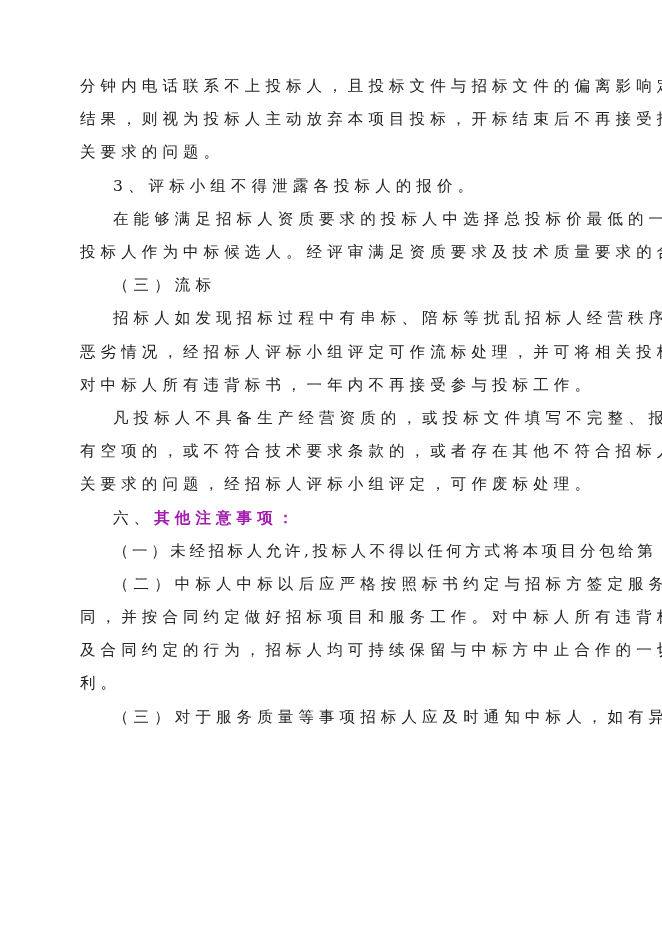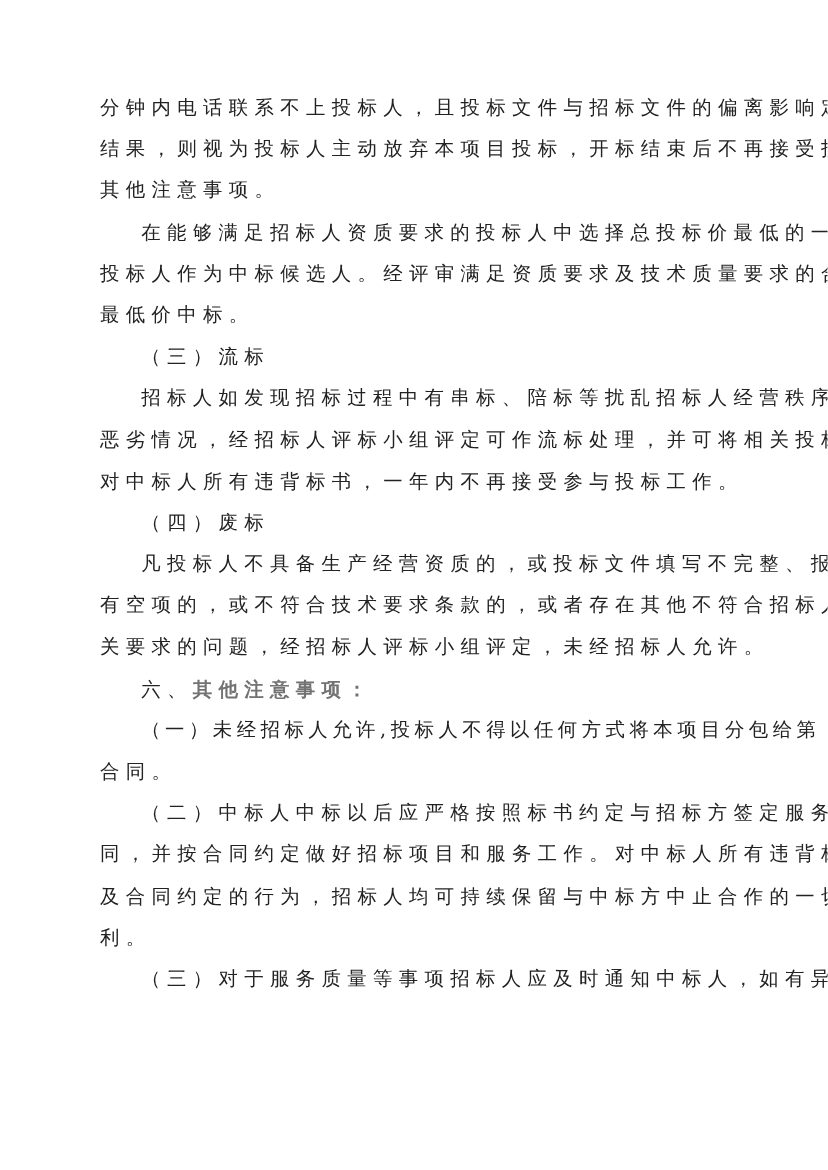--- a/index.html
+++ b/index.html
@@ -7,44 +7,42 @@
   .page {
     position: absolute; left: 80px; top: 70px; width: 500px;
     font-family: "DejaVu Serif", "Liberation Serif", serif;
     font-size: 15.5px; color: #222222;
   }
   .line {
     height: 33.2px; line-height: 33.2px; white-space: nowrap;
     letter-spacing: 5.1px;
   }
   .indent { padding-left: 33px; }
-  .bold { font-weight: bold; color: #737373; }
+  .bold { font-weight: bold; color: #a21caf; }
   .tight { letter-spacing: 3.6px; }
 </style>
 </head>
 <body>
 
 <div class="page">
   <div class="line">分钟内电话联系不上投标人，且投标文件与招标文件的偏离影响定标</div>
   <div class="line">结果，则视为投标人主动放弃本项目投标，开标结束后不再接受投标</div>
-  <div class="line">其他注意事项。</div>
+  <div class="line">关要求的问题。</div>
+  <div class="line indent">3、评标小组不得泄露各投标人的报价。</div>
   <div class="line indent">在能够满足招标人资质要求的投标人中选择总投标价最低的一家</div>
   <div class="line">投标人作为中标候选人。经评审满足资质要求及技术质量要求的合理</div>
-  <div class="line">最低价中标。</div>
   <div class="line indent">（三）流标</div>
   <div class="line indent">招标人如发现招标过程中有串标、陪标等扰乱招标人经营秩序的</div>
   <div class="line">恶劣情况，经招标人评标小组评定可作流标处理，并可将相关投标方</div>
   <div class="line">对中标人所有违背标书，一年内不再接受参与投标工作。</div>
-  <div class="line indent">（四）废标</div>
   <div class="line indent">凡投标人不具备生产经营资质的，或投标文件填写不完整、报价</div>
   <div class="line">有空项的，或不符合技术要求条款的，或者存在其他不符合招标人有</div>
-  <div class="line">关要求的问题，经招标人评标小组评定，未经招标人允许。</div>
+  <div class="line">关要求的问题，经招标人评标小组评定，可作废标处理。</div>
   <div class="line indent">
     <span>六、</span><span class="bold">其他注意事项：</span>
   </div>
   <div class="line indent tight">（一）未经招标人允许,投标人不得以任何方式将本项目分包给第</div>
-  <div class="line">合同。</div>
   <div class="line indent">（二）中标人中标以后应严格按照标书约定与招标方签定服务合</div>
   <div class="line">同，并按合同约定做好招标项目和服务工作。对中标人所有违背标书</div>
   <div class="line">及合同约定的行为，招标人均可持续保留与中标方中止合作的一切权</div>
   <div class="line">利。</div>
   <div class="line indent">（三）对于服务质量等事项招标人应及时通知中标人，如有异议</div>
 </div>
 
 </body></html>

